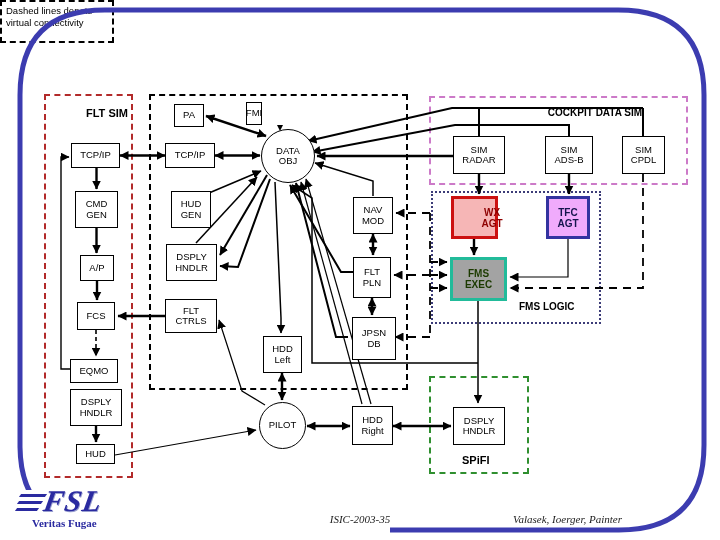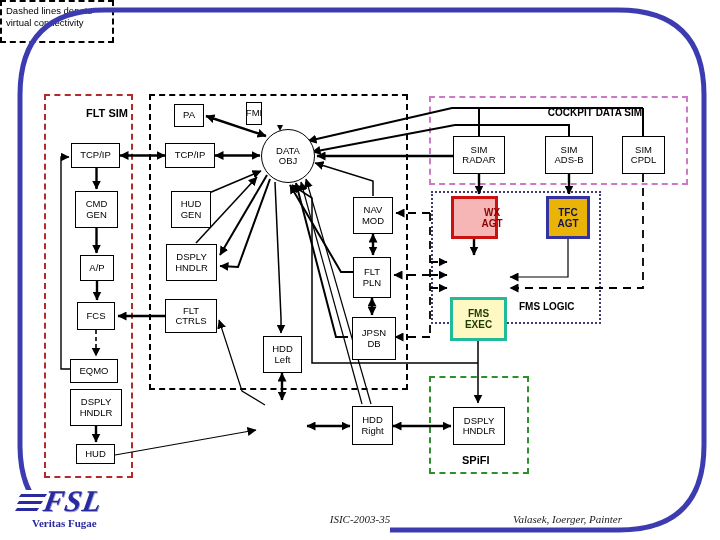--- a/index.html
+++ b/index.html
@@ -46,22 +46,22 @@
   #nav-mod{left:353px;top:197px;width:40px;height:37px;}
   #flt-pln{left:353px;top:257px;width:38px;height:41px;}
   #jpsn-db{left:352px;top:317px;width:44px;height:43px;}
   #hdd-left{left:263px;top:336px;width:39px;height:37px;}
   #pilot{left:259px;top:402px;width:47px;height:47px;}
   #hdd-right{left:352px;top:406px;width:41px;height:39px;}
   #sim-radar{left:453px;top:136px;width:52px;height:38px;}
   #sim-adsb{left:545px;top:136px;width:48px;height:38px;}
   #sim-cpdl{left:622px;top:136px;width:43px;height:38px;}
   #wx-agt{left:451px;top:196px;width:47px;height:43px;border:3px solid #cc1111;background:#f6b6b6;color:#8e0000;padding-left:35px;}
-  #tfc-agt{left:546px;top:196px;width:44px;height:43px;border:3px solid #3333a0;background:#eab308;color:#15154d;}
-  #fms-exec{left:450px;top:257px;width:57px;height:44px;border:3px solid #22bb9a;background:#fef9c3;color:#1c3a00;margin-top:40px;}
+  #tfc-agt{left:546px;top:196px;width:44px;height:43px;border:3px solid #3333a0;background:#f0abfc;color:#15154d;}
+  #fms-exec{left:450px;top:257px;width:57px;height:44px;border:3px solid #22bb9a;background:#a3a3a3;color:#1c3a00;}
   #dsply-spifi{left:453px;top:407px;width:52px;height:38px;}
   
   .foot{position:absolute;font:italic 11px/1 "Liberation Serif",serif;color:#222;z-index:3;}
   #foot-id{left:310px;top:514px;width:100px;text-align:center;}
   #foot-auth{left:513px;top:514px;}
   
   #logo{position:absolute;left:18px;top:490px;width:108px;height:46px;background:#fff;z-index:4;}
   #logo-fsl{position:absolute;left:26px;top:-4px;font:italic 900 30px/1 "Liberation Serif",serif;
             color:#2a2aa0;transform:skewX(-10deg);letter-spacing:1px;text-shadow:1px 1px 0 #9aa0d0;}
   .stripe{position:absolute;height:3px;background:#2a2aa0;transform:skewX(-35deg);}
@@ -185,20 +185,21 @@
   <div class="n circ" id="data-obj">DATA
 OBJ</div>
   <div class="n" id="nav-mod">NAV
 MOD</div>
   <div class="n" id="flt-pln">FLT
 PLN</div>
   <div class="n" id="jpsn-db">JPSN
 DB</div>
   <div class="n" id="hdd-left">HDD
 Left</div>
+  <div class="n circ" id="pilot">PILOT</div>
   <div class="n" id="hdd-right">HDD
 Right</div>
   <div class="n" id="sim-radar">SIM
 RADAR</div>
   <div class="n" id="sim-adsb">SIM
 ADS-B</div>
   <div class="n" id="sim-cpdl">SIM
 CPDL</div>
   <div class="n agent" id="wx-agt">WX
 AGT</div>

